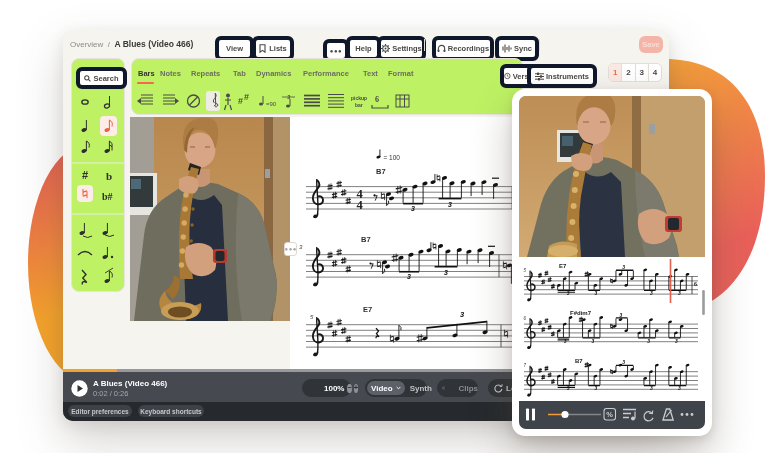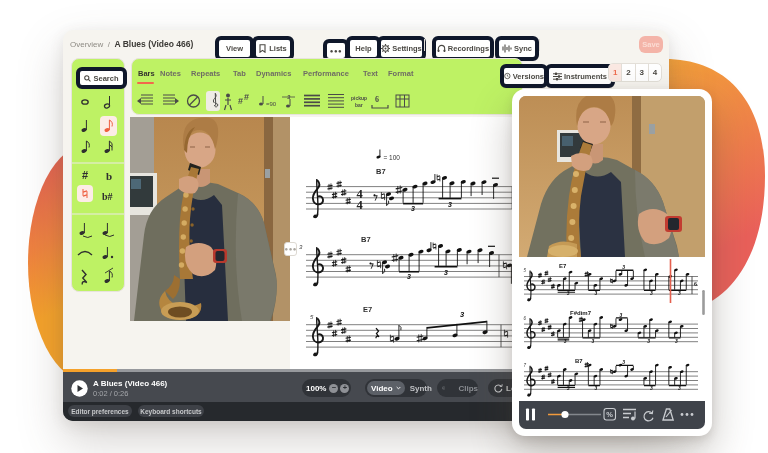--- a/index.html
+++ b/index.html
@@ -201,21 +201,21 @@
           <line x1="264" y1="8" x2="277" y2="8" stroke="#4a4a48" stroke-width="1"></line>
           <line x1="268" y1="4" x2="268" y2="16" stroke="#4a4a48" stroke-width="1"></line>
           <line x1="272.5" y1="4" x2="272.5" y2="16" stroke="#4a4a48" stroke-width="1"></line>
         </svg>
       </div>
   </div>
   <div class="abs btn" style="left:437px;top:34px;width:40px;height:16px;"><svg width="8" height="8" viewBox="0 0 9 9" style="margin-right:2px">
         <circle cx="4.5" cy="4.5" r="3.6" fill="none" stroke="#4a4843" stroke-width="1.1"></circle>
         <path d="M4.5 2.6v2l1.5 1" fill="none" stroke="#4a4843" stroke-width="1"></path>
       </svg>Versions</div>
-  <div class="abs btn" style="left:482px;top:34px;width:62px;height:16px;"><svg width="9" height="9" viewBox="0 0 9 9" style="margin-right:2px">
+  <div class="abs btn" style="left:464px;top:34px;width:62px;height:16px;"><svg width="9" height="9" viewBox="0 0 9 9" style="margin-right:2px">
         <g stroke="#4a4843" stroke-width="1">
           <line x1="0" y1="1.8" x2="9" y2="1.8"></line>
           <line x1="0" y1="4.5" x2="9" y2="4.5"></line>
           <line x1="0" y1="7.2" x2="9" y2="7.2"></line>
         </g>
         <g fill="#4a4843">
           <rect x="2" y="0.6" width="2" height="2.4"></rect>
           <rect x="5" y="3.3" width="2" height="2.4"></rect>
           <rect x="3" y="6" width="2" height="2.4"></rect>
         </g>
@@ -556,21 +556,21 @@
   <div class="abs dbar">
     <div class="abs strip"></div>
     <div class="abs stripo"></div>
     <svg class="abs" style="left:8px;top:11px;" width="17" height="17" viewBox="0 0 17 17">
         <circle cx="8.5" cy="8.5" r="8.2" fill="#fff"></circle>
         <path d="M6.5 5L12 8.5 6.5 12z" fill="#2e3135"></path>
       </svg>
     <div class="abs nw" style="left:30px;top:10px;font-size:8px;font-weight:bold;color:#fff;">A Blues (Video 466)</div>
     <div class="abs nw" style="left:30px;top:20px;font-size:7.5px;color:#a5a7ab;">0:02 / 0:26</div>
     <div class="abs cpill" style="left:239px;top:10px;width:49px;height:18px;">
-      <span style="font-size:8px;font-weight:bold;margin-left:4px;">100%</span>
+      <span style="font-size:8px;font-weight:bold;margin-left:22px;">100%</span>
       <span style="width:9px;height:9px;border-radius:50%;background:#8f9196;color:#2c2f33;font-size:7.5px;line-height:8.5px;text-align:center;margin-left:3px;font-weight:bold;">−</span>
       <span style="width:9px;height:9px;border-radius:50%;background:#8f9196;color:#2c2f33;font-size:7.5px;line-height:8.5px;text-align:center;margin-left:2px;font-weight:bold;">+</span>
     </div>
     <div class="abs cpill" style="left:302px;top:10px;width:62px;height:18px;">
       <span style="background:#5c6067;border-radius:7px;height:14px;margin-left:2px;padding:0 4px;display:flex;align-items:center;font-size:8px;font-weight:bold;">Video<svg width="5" height="4" viewBox="0 0 6 4" style="margin-left:3px">
             <path d="M.8.8L3 3 5.2.8" fill="none" stroke="#fff" stroke-width="1.1"></path>
           </svg></span>
       <span style="font-size:8px;font-weight:bold;color:#c0c2c5;margin-left:5px;">Synth</span>
     </div>
     <div class="abs cpill" style="left:374px;top:10px;width:41px;height:18px;">

